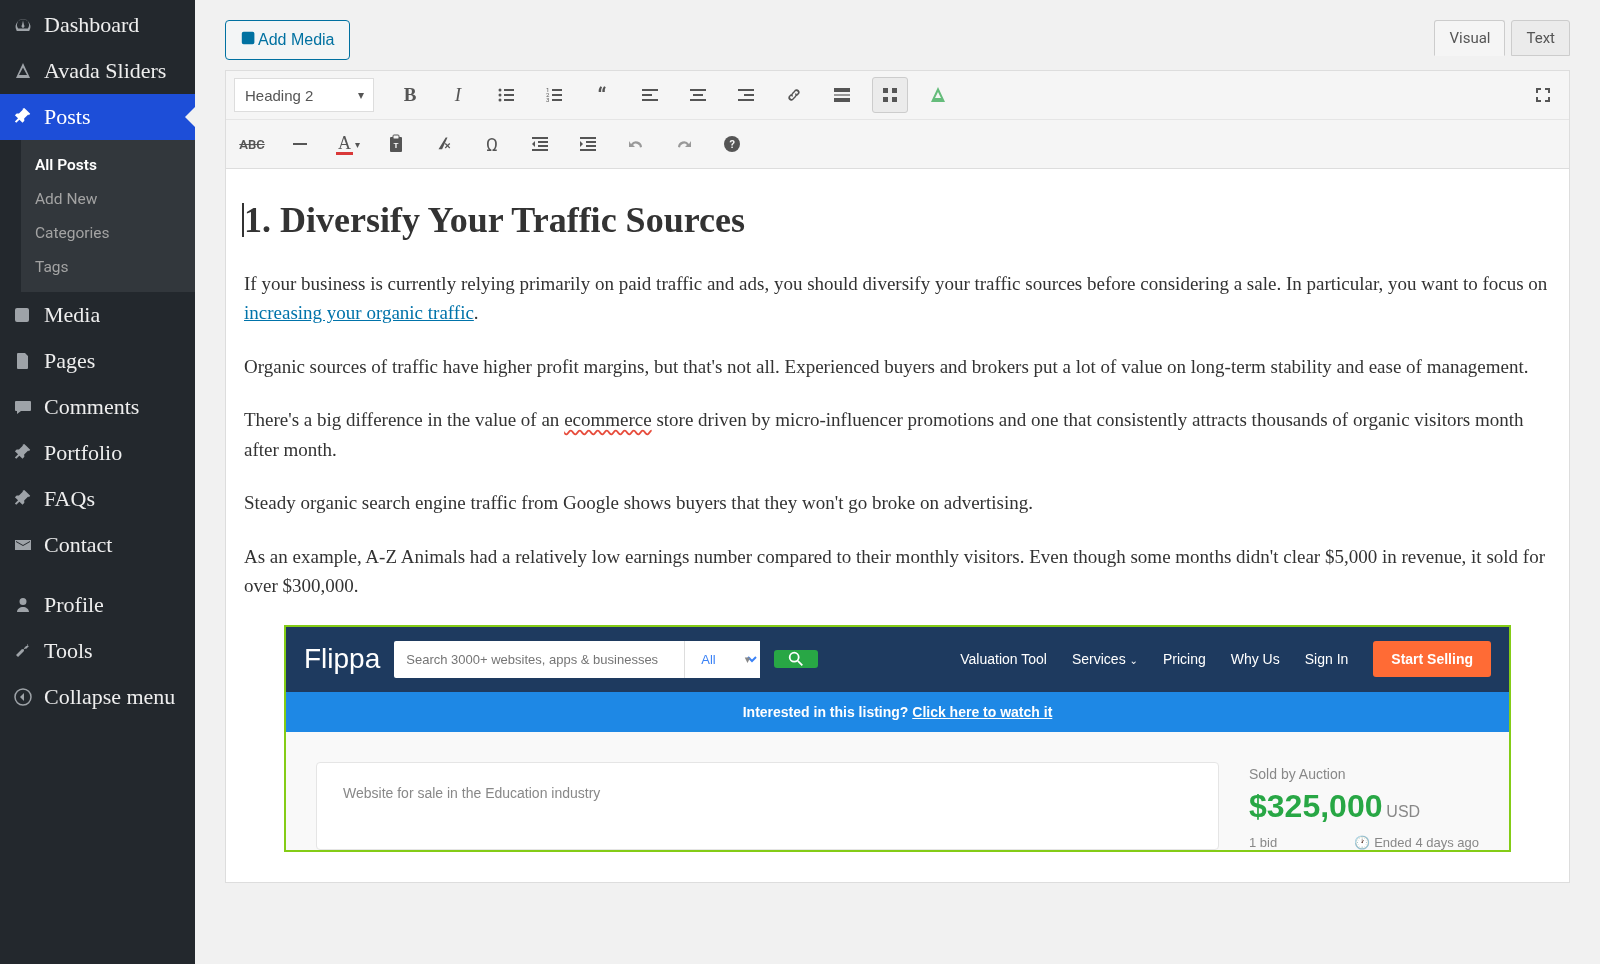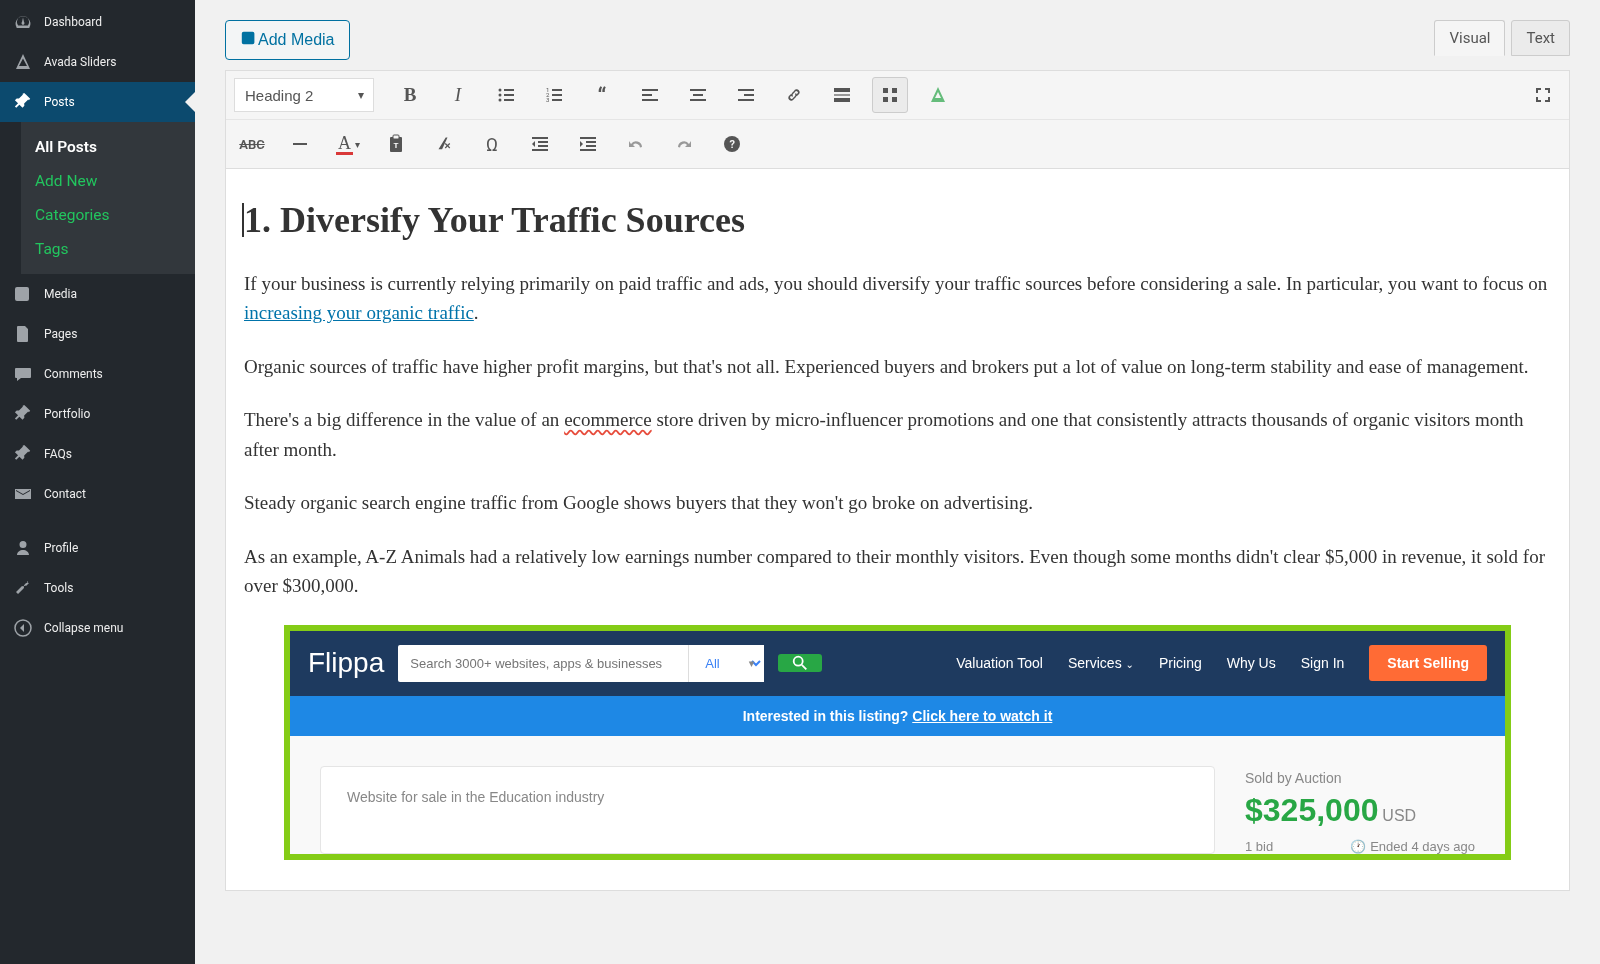--- a/index.html
+++ b/index.html
@@ -1,28 +1,28 @@
 <!DOCTYPE html>
 <html><head>
 <meta charset="utf-8">
 <style>
 * { margin: 0; padding: 0; box-sizing: border-box; }
 body { font-family: -apple-system, BlinkMacSystemFont, "Segoe UI", Roboto, sans-serif; background: #f1f1f1; font-size: 14px; color: #333; overflow: hidden; }
 .app { display: flex; height: 100vh; }
 
 
 .sidebar { width: 195px; background: #23282d; color: #eee; flex-shrink: 0; padding-top: 2px; }
-.menu-item { display: flex; align-items: center; padding: 10px 12px; color: #eee; cursor: pointer; font-size: 12px; }
+.menu-item { display: flex; align-items: center; padding: 10px 12px; color: #eee; cursor: pointer; font-size: 22px; font-family: Liberation Serif, serif; }
 .menu-item .icon { width: 22px; margin-right: 10px; display:flex; align-items:center; justify-content:center; }
 .menu-item svg { fill: rgba(240,245,250,.6); }
-.menu-item.active { background: #0c4a6e; color: #fff; position: relative; }
+.menu-item.active { background: #1d4ed8; color: #fff; position: relative; }
 .menu-item.active::after { content: ''; position: absolute; right: 0; top: 50%; transform: translateY(-50%); border: 10px solid transparent; border-right-color: #f1f1f1; }
 .menu-item.active svg { fill: #fff; }
 .submenu { background: #32373c; padding: 8px 0; margin-left: 21px; }
-.submenu-item { padding: 8px 14px; color: #22c55e; font-size: 15.5px; cursor: pointer; }
+.submenu-item { padding: 8px 14px; color: #a3a3a3; font-size: 15.5px; cursor: pointer; }
 .submenu-item.active { color: #fff; font-weight: 600; }
 .separator { height: 14px; }
 
 
 .main { flex: 1; padding: 20px 30px; overflow: auto; }
 .top-row { display: flex; justify-content: space-between; align-items: flex-start; margin-bottom: 10px; }
 .add-media { display: inline-flex; align-items: center; padding: 8px 14px; border: 1px solid #0071a1; color: #0071a1; background: #f3f5f6; border-radius: 4px; font-size: 16px; cursor: pointer; }
 .add-media svg { fill: #0071a1; }
 .editor-tabs { display: flex; gap: 6px; }
 .ed-tab { padding: 8px 14px; border: 1px solid #ccc; background: #ebebeb; color: #555; font-size: 15px; cursor: pointer; border-radius: 3px 3px 0 0; }
@@ -46,21 +46,21 @@
 
 
 .editor-content { background: #fff; border: 1px solid #ddd; border-top: none; padding: 30px 18px; font-family: Georgia, 'Times New Roman', serif; color: #333; }
 .editor-content h2 { font-size: 36px; font-weight: 700; margin-bottom: 28px; position: relative; }
 .cursor-line { position: absolute; left: -2px; top: 4px; bottom: 4px; width: 2px; background: #333; }
 .editor-content p { font-size: 19px; line-height: 1.55; margin-bottom: 24px; color: #333; }
 .editor-content a { color: #0073aa; text-decoration: underline; }
 .spellcheck { text-decoration: underline wavy #e74c3c; text-underline-offset: 3px; }
 
 
-.flippa { margin: 10px 40px 0; border: 6px solid #84cc16; font-family: -apple-system, sans-serif; }
+.flippa { margin: 10px 40px 0; border: 2px solid #84cc16; font-family: -apple-system, sans-serif; }
 .flippa-header { background: #1e3a5f; display: flex; align-items: center; padding: 14px 18px; gap: 14px; }
 .flippa-logo { color: #fff; font-size: 28px; font-weight: 300; }
 .fsearch-wrap { display: flex; flex: 0 0 auto; }
 .fsearch { background: #fff; border: none; padding: 10px 12px; width: 290px; font-size: 13px; border-radius: 2px 0 0 2px; }
 .fselect { background: #fff; border: none; border-left: 1px solid #ddd; padding: 10px 28px 10px 12px; font-size: 13px; color: #3b82f6; border-radius: 0; position: relative; }
 .fselect-wrap { position: relative; background:#fff; border-radius: 0 2px 2px 0;}
 .fselect-wrap::after{ content:'▾'; position:absolute; right:10px; top:50%; transform:translateY(-50%); color:#888; font-size:11px; pointer-events:none;}
 .fsearch-btn { background: #28a745; border: none; width: 44px; display: flex; align-items: center; justify-content: center; border-radius: 3px; cursor: pointer; }
 .fsearch-btn svg { fill: #fff; }
 .fnav { display: flex; gap: 25px; margin-left: auto; align-items: center; }

